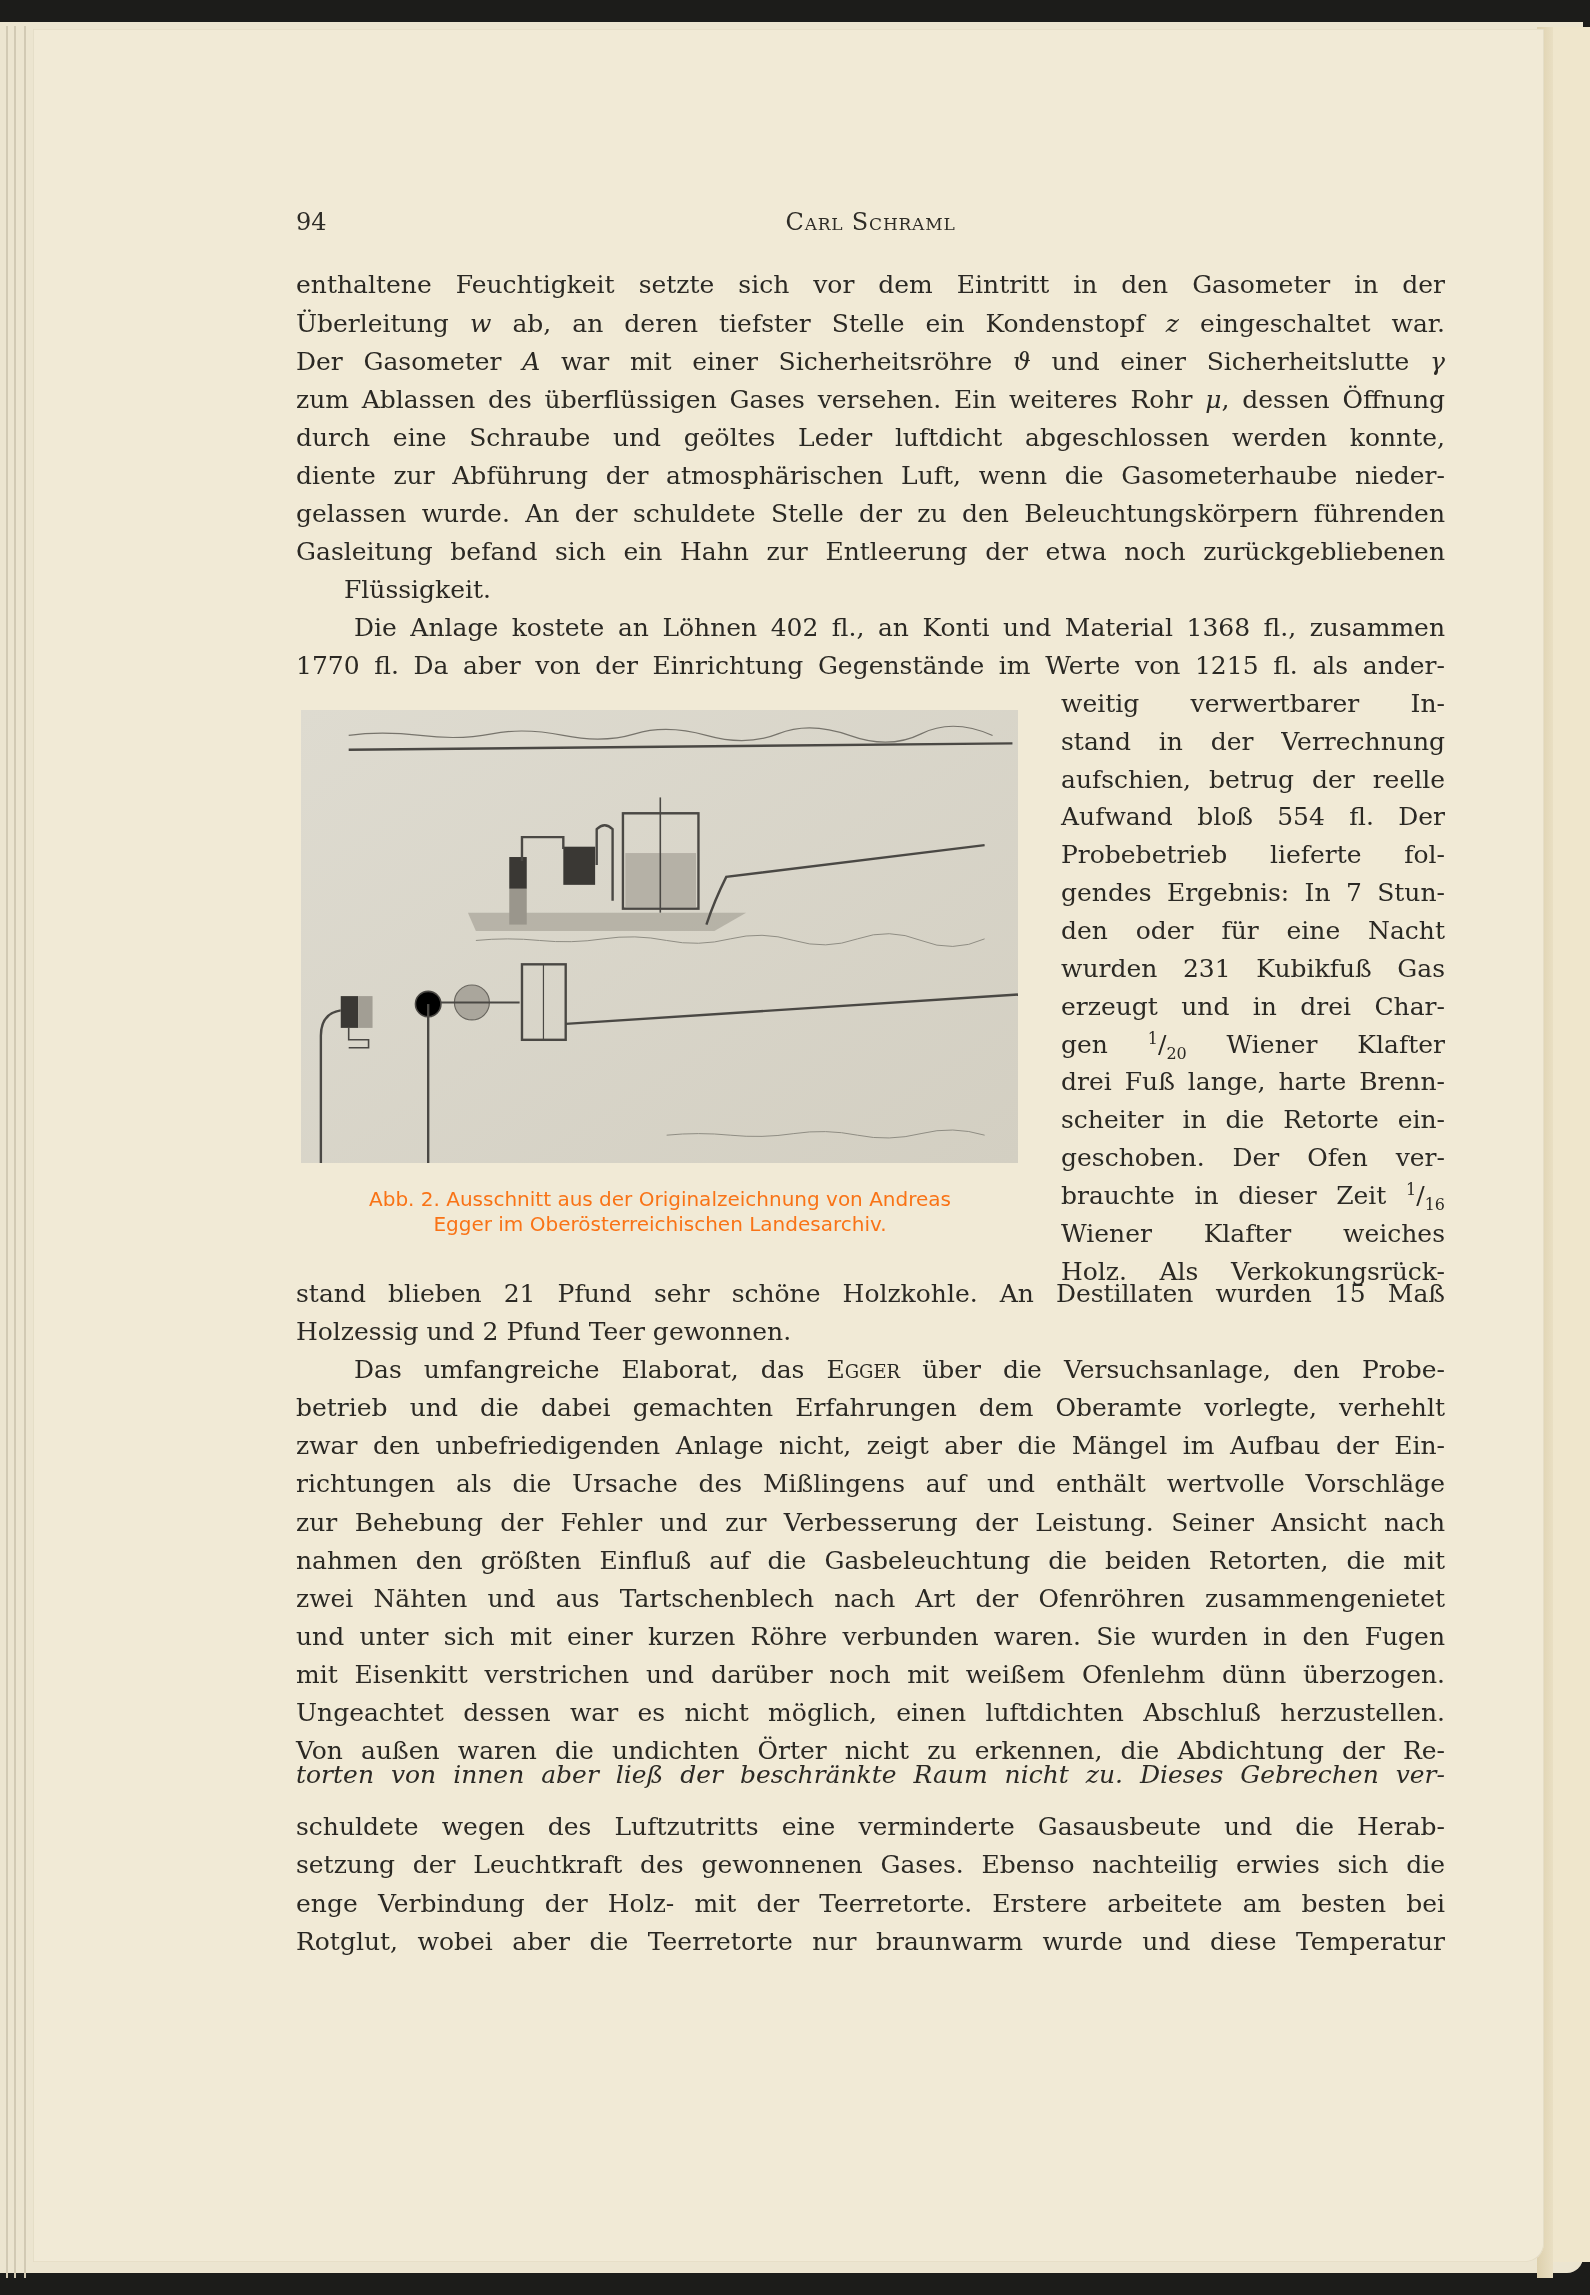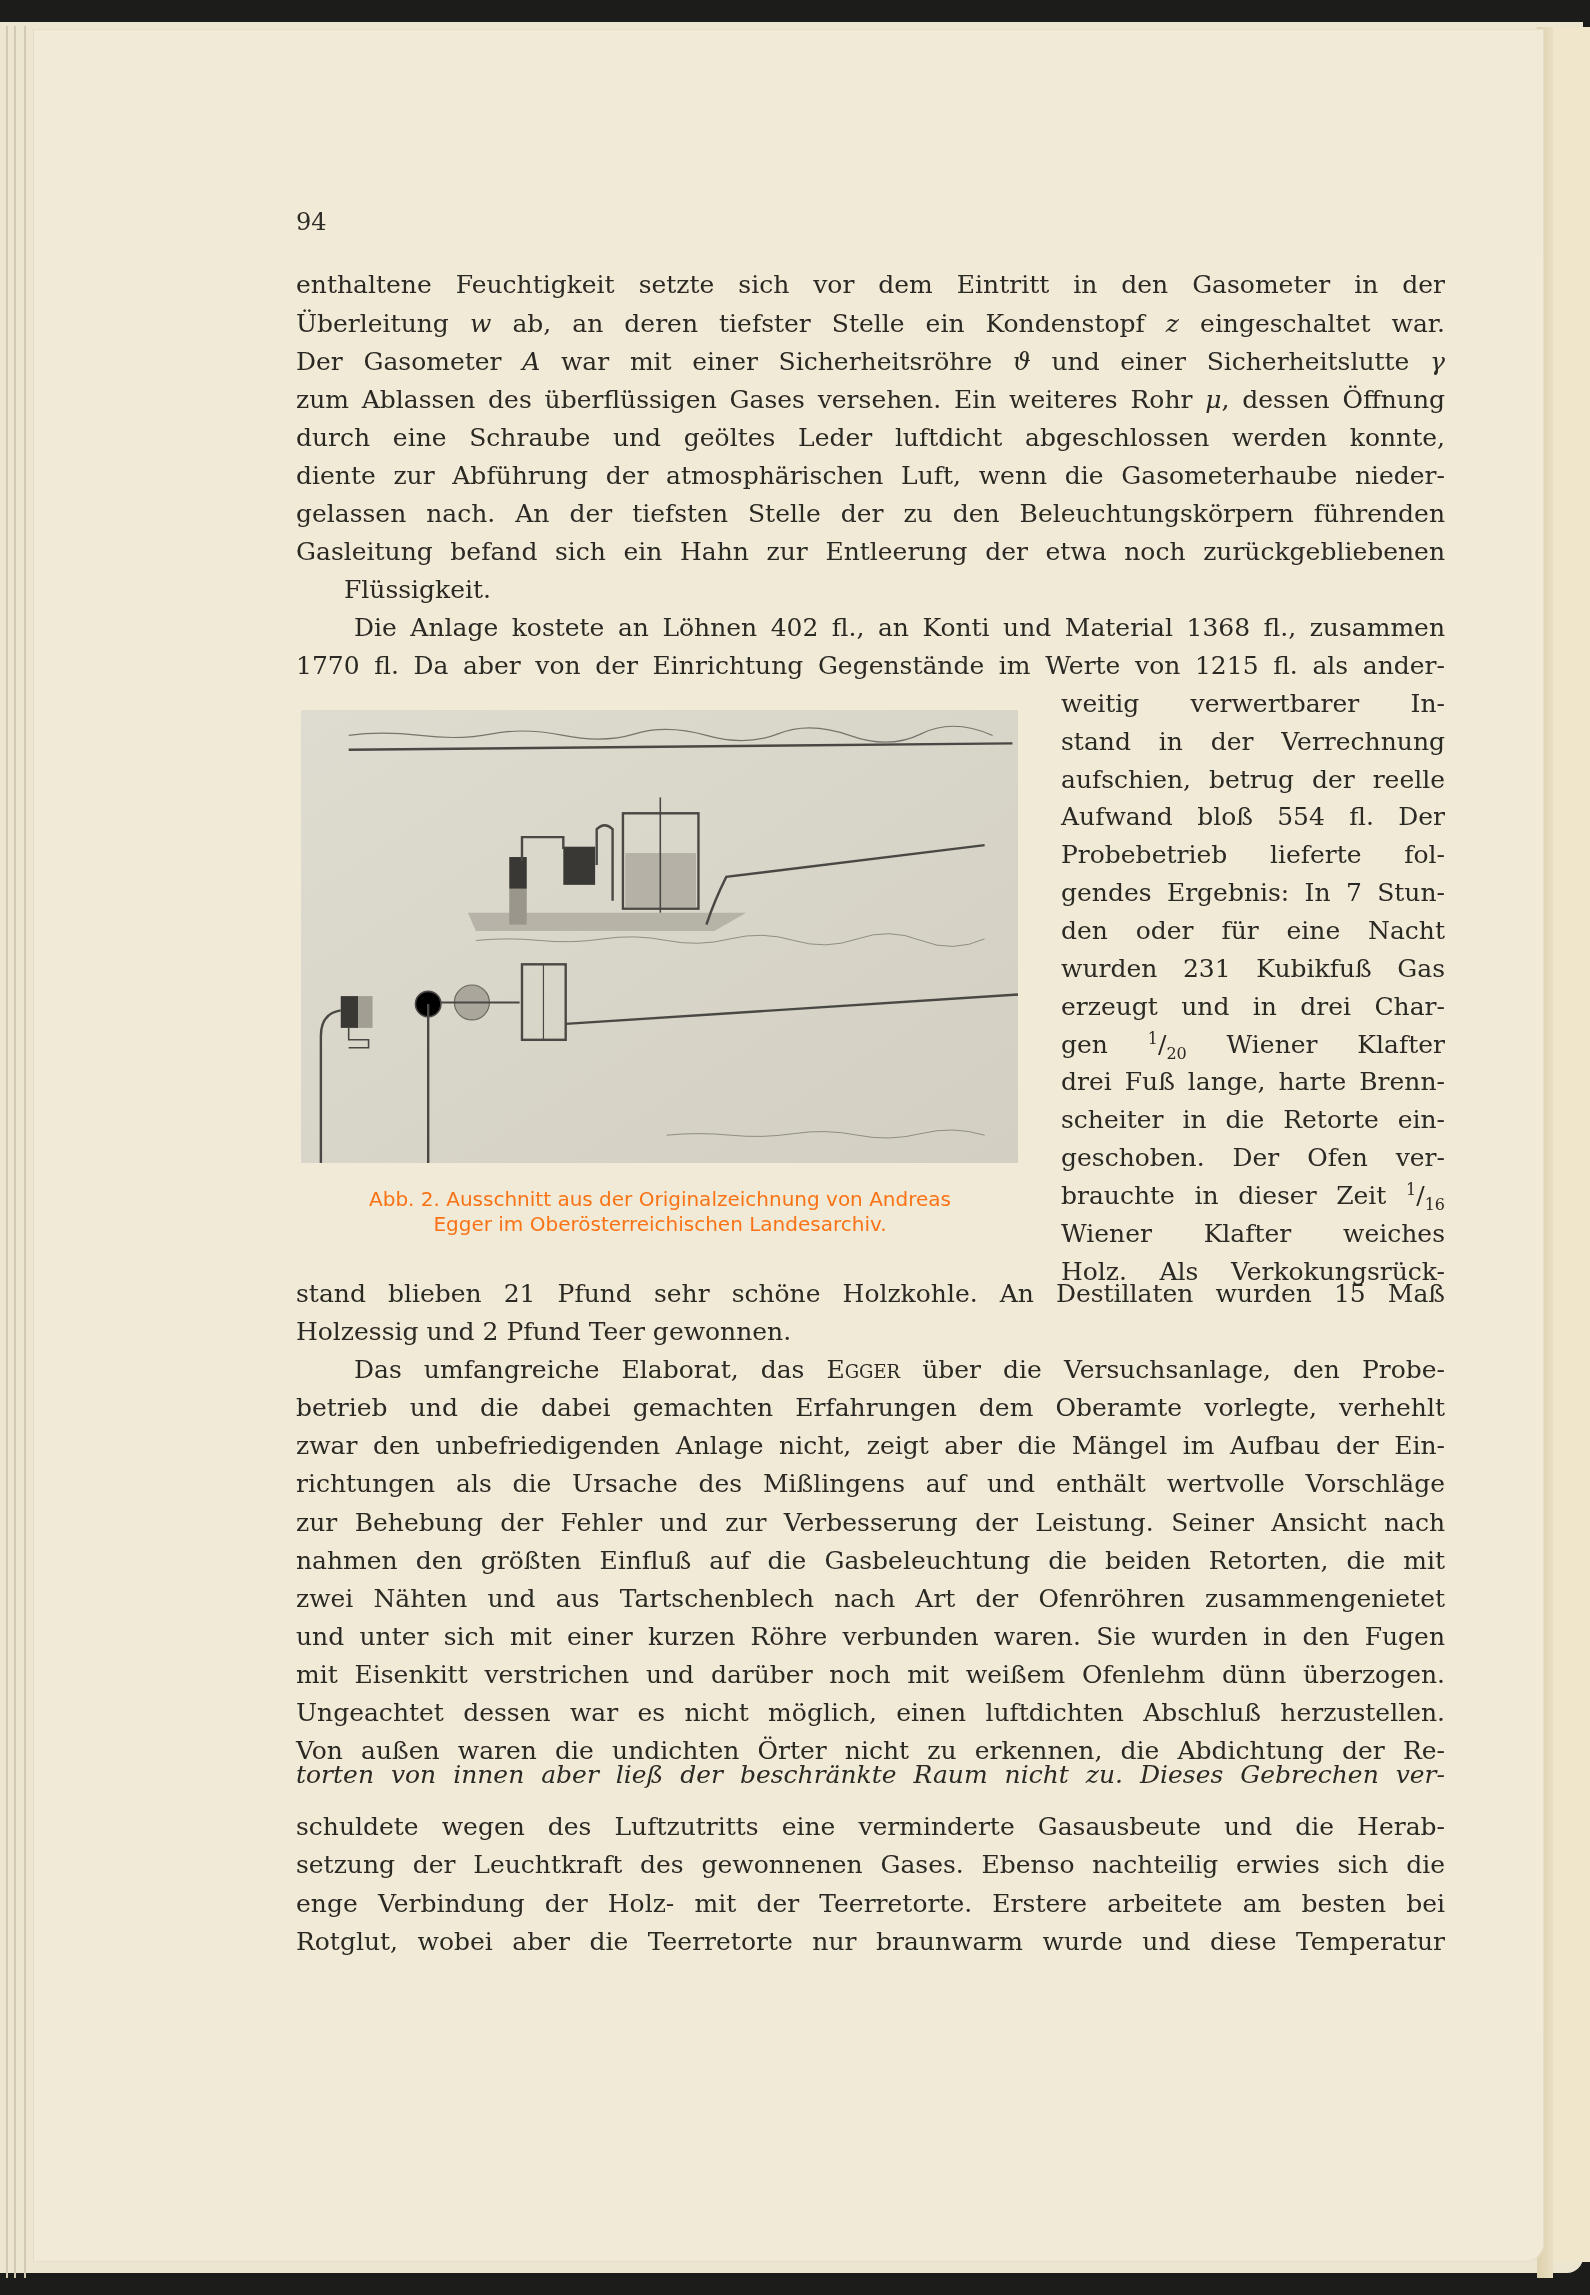--- a/index.html
+++ b/index.html
@@ -69,30 +69,31 @@
 <div class="page-edge" style="left:6.4px"></div>
 <div class="page-edge" style="left:14.3px"></div>
 <div class="page-edge" style="left:24px"></div>
 <div class="gutter"></div>
 <div class="next-page"></div>
 
 <div class="page"></div>
 
 <div class="running-head">
   <span class="folio">94</span>
+  <span class="head-title">Carl Schraml</span>
 </div>
 
 <div class="text" id="body-top">
     <div class="line full" style="top: 270px;">enthaltene Feuchtigkeit setzte sich vor dem Eintritt in den Gasometer in der</div>
     <div class="line full" style="top: 309px;">Überleitung <i class="math">w</i> ab, an deren tiefster Stelle ein Kondenstopf <i class="math">z</i> eingeschaltet war.</div>
     <div class="line full" style="top: 347px;">Der Gasometer <i class="math">A</i> war mit einer Sicherheitsröhre <i class="math">ϑ</i> und einer Sicherheitslutte <i class="math">γ</i></div>
     <div class="line full" style="top: 385px;">zum Ablassen des überflüssigen Gases versehen. Ein weiteres Rohr <i class="math">μ</i>, dessen Öffnung</div>
     <div class="line full" style="top: 423px;">durch eine Schraube und geöltes Leder luftdicht abgeschlossen werden konnte,</div>
     <div class="line full" style="top: 461px;">diente zur Abführung der atmosphärischen Luft, wenn die Gasometerhaube nieder-</div>
-    <div class="line full" style="top: 499px;">gelassen nach. An der tiefsten Stelle der zu den Beleuchtungskörpern führenden</div>
+    <div class="line full" style="top: 499px;">gelassen wurde. An der schuldete Stelle der zu den Beleuchtungskörpern führenden</div>
     <div class="line full" style="top: 537px;">Gasleitung befand sich ein Hahn zur Entleerung der etwa noch zurückgebliebenen</div>
     <div class="line full last" style="top: 575px; margin-left: 48px;">Flüssigkeit.</div>
     <div class="line indent" style="top: 613px;">Die Anlage kostete an Löhnen 402 fl., an Konti und Material 1368 fl., zusammen</div>
     <div class="line full" style="top: 651px;">1770 fl. Da aber von der Einrichtung Gegenstände im Werte von 1215 fl. als ander-</div>
   </div>
 <div class="text" id="body-narrow">
     <div class="line narrow" style="top: 689px;">weitig verwertbarer In-</div>
     <div class="line narrow" style="top: 727px;">stand in der Verrechnung</div>
     <div class="line narrow" style="top: 765px;">aufschien, betrug der reelle</div>
     <div class="line narrow" style="top: 802px;">Aufwand bloß 554 fl. Der</div>

